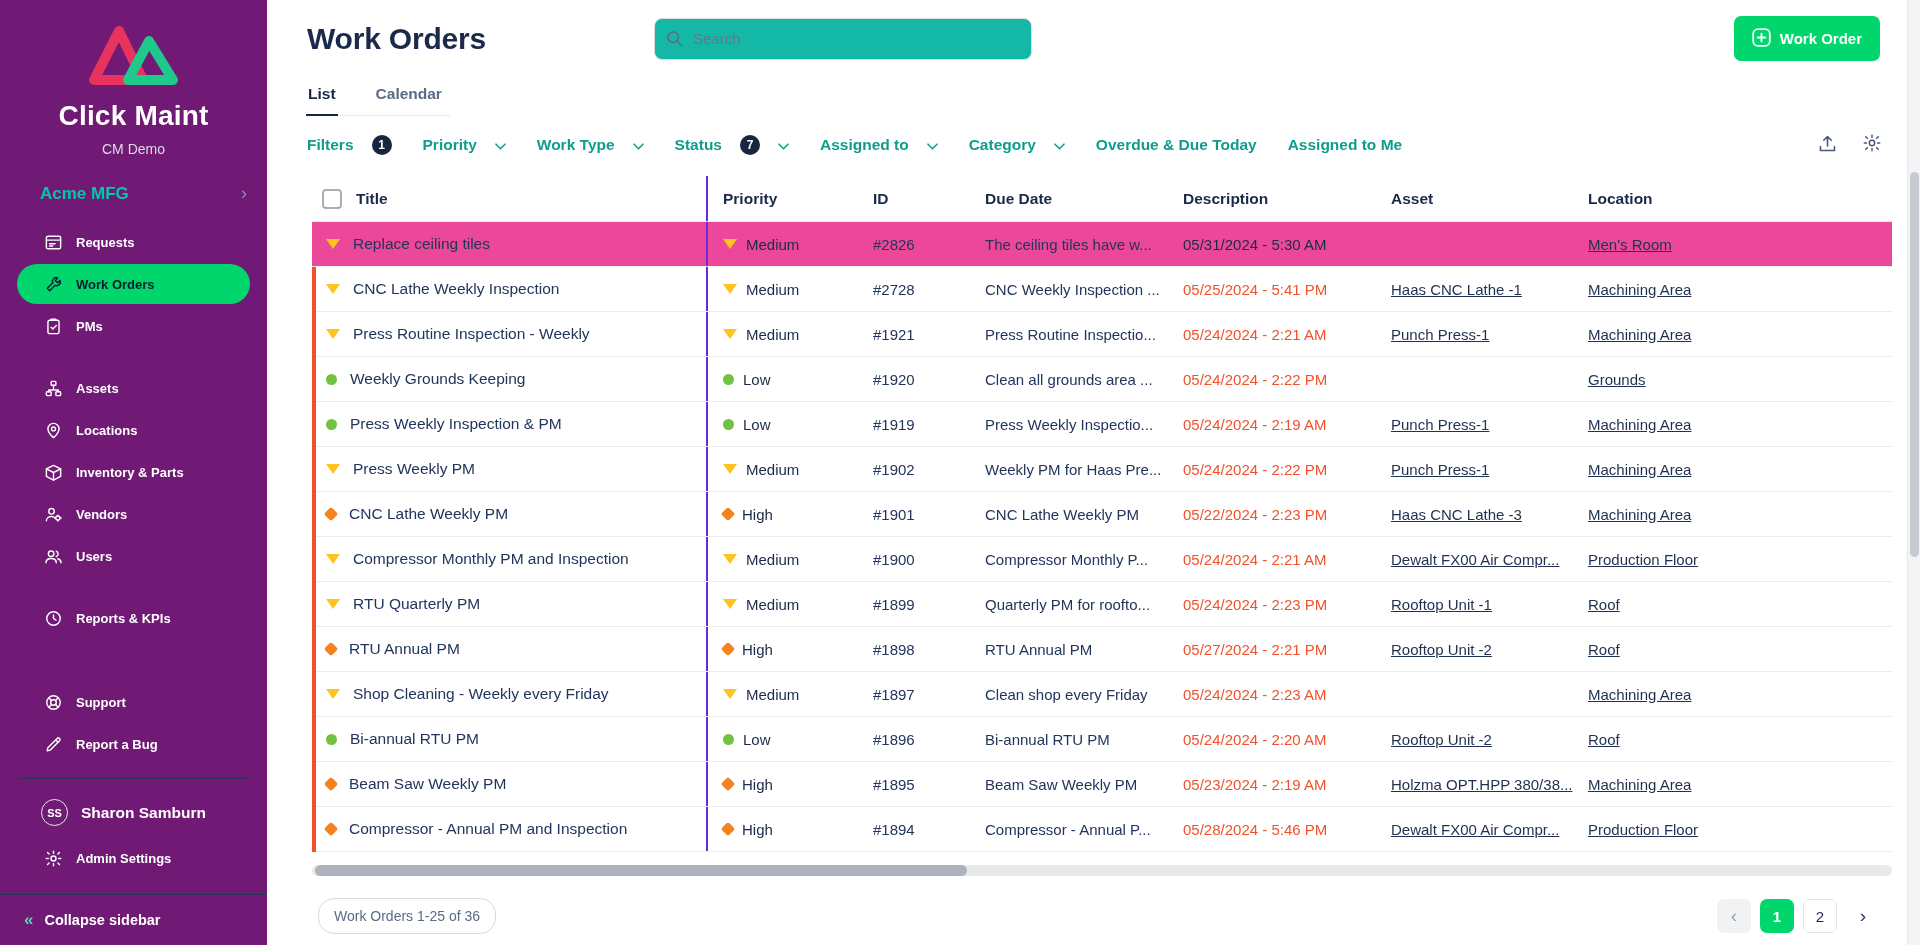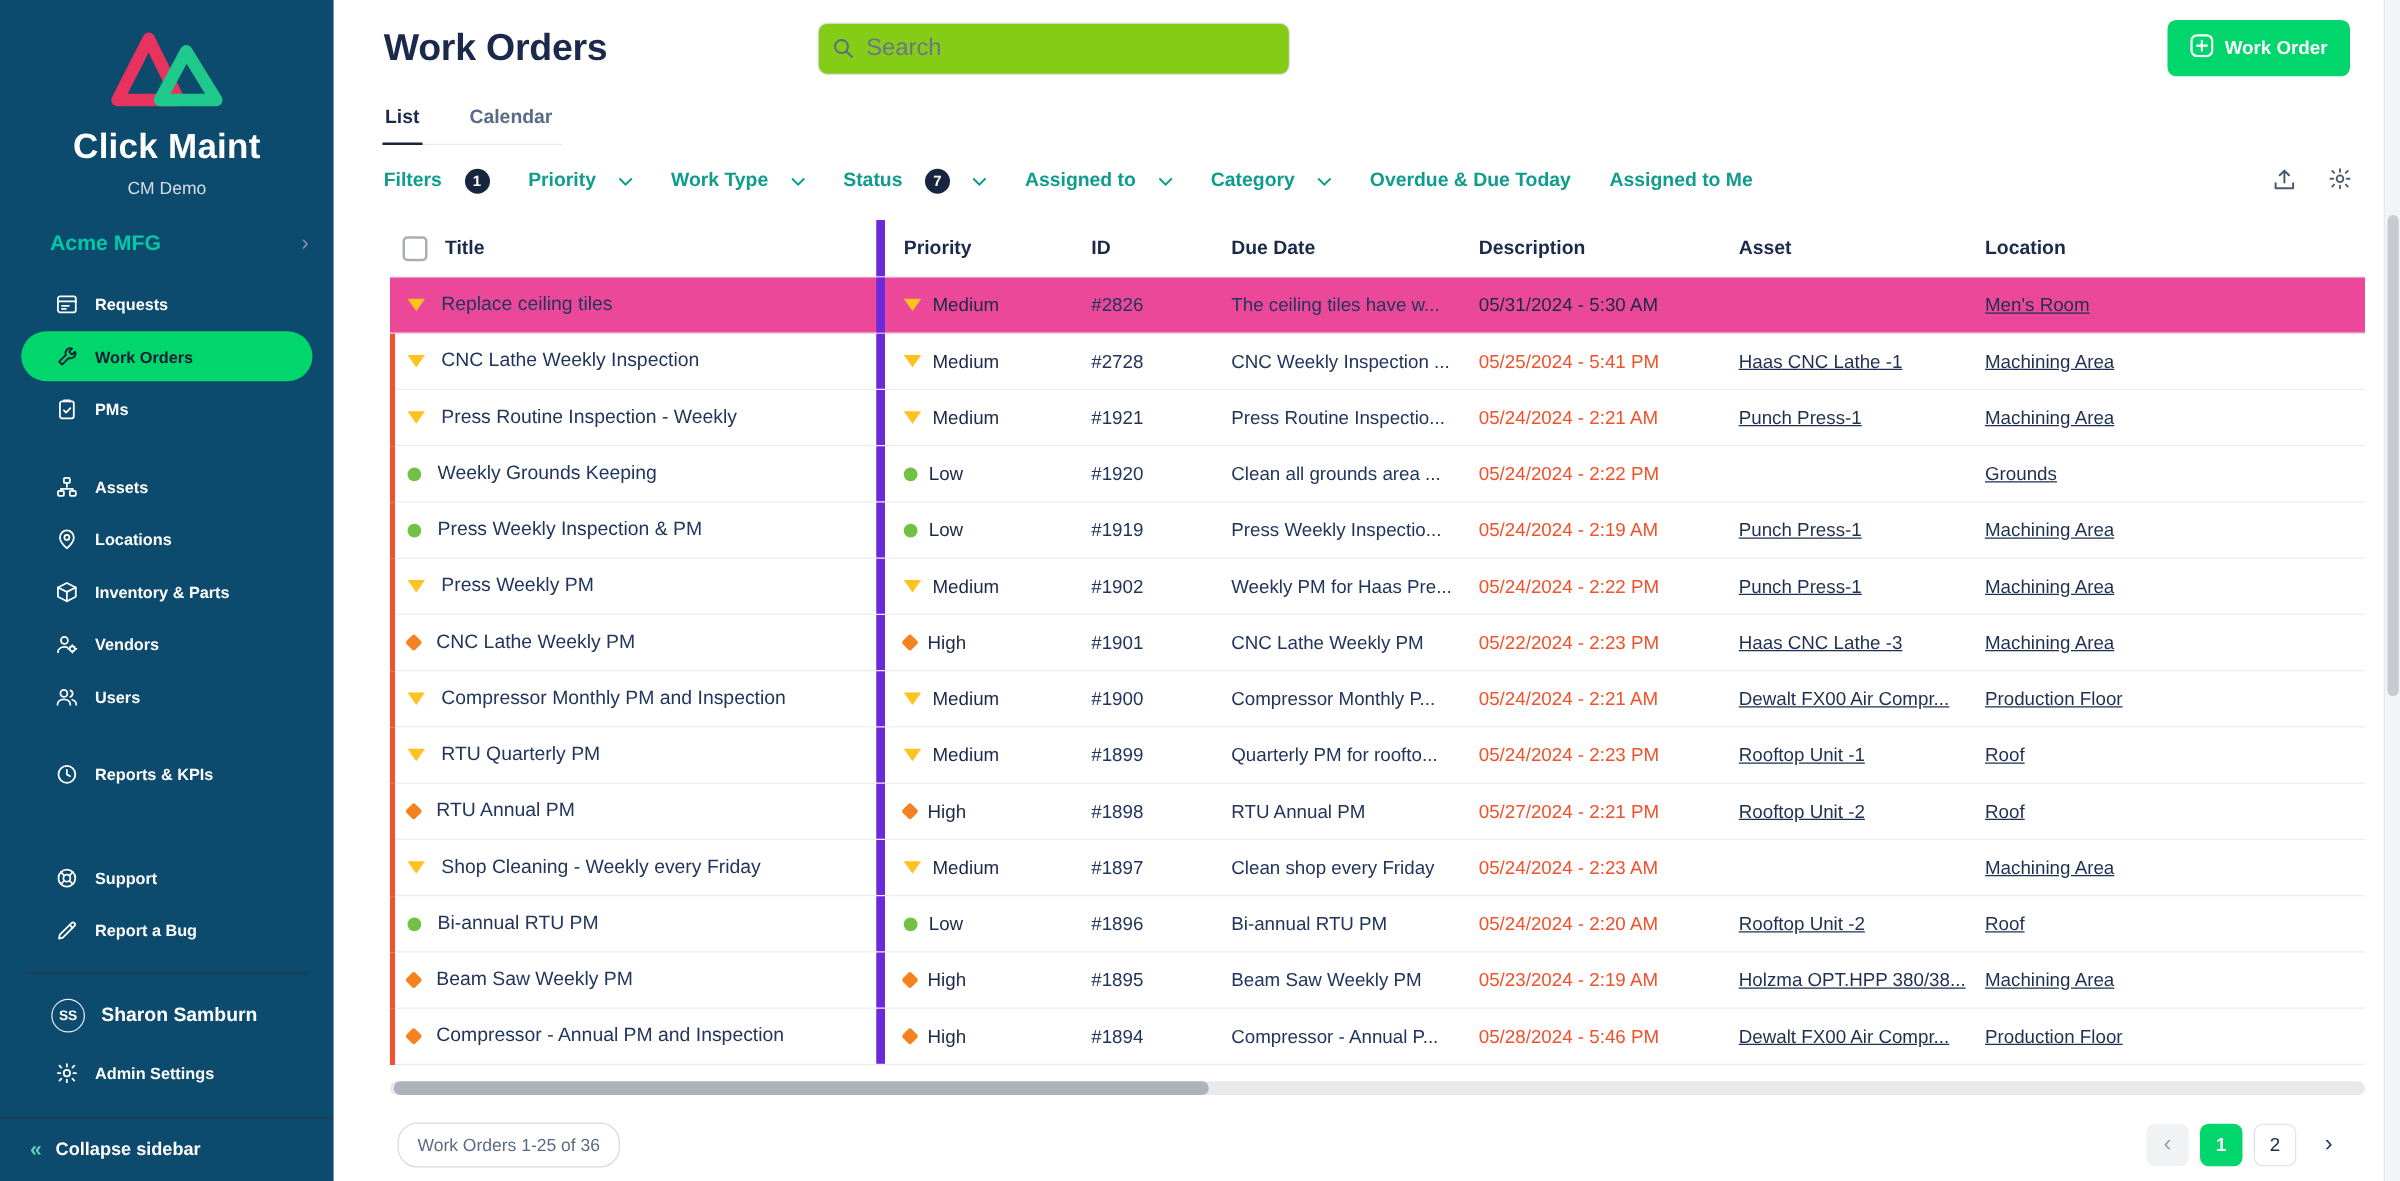--- a/index.html
+++ b/index.html
@@ -1,20 +1,20 @@
 <!DOCTYPE html>
 <html><head>
 <meta charset="utf-8">
 <style>
   * { margin:0; padding:0; box-sizing:border-box; }
   html,body { width:1920px; height:945px; overflow:hidden; font-family:"Liberation Sans", sans-serif; background:#fff; }
   .app { display:flex; width:1920px; height:945px; }
 
   
-  .sidebar { width:267px; min-width:267px; background:#0c4a6e; color:#fff; display:flex; flex-direction:column; position:relative; }
+  .sidebar { width:267px; min-width:267px; background:#701a75; color:#fff; display:flex; flex-direction:column; position:relative; }
   .brand { text-align:center; padding-top:18px; }
   .brand-name { font-size:28px; font-weight:700; margin-top:4px; letter-spacing:.2px; }
   .brand-sub { font-size:14px; color:#D9DEE6; margin-top:9px; }
   .org-row { display:flex; align-items:center; justify-content:space-between; margin-top:26px; padding:0 20px 0 40px; color:#00C9A7; font-weight:700; font-size:17px; cursor:pointer; }
   .org-chevron { color:#8A94A6; font-size:18px; font-weight:400; }
   .nav { padding:0 17px; margin-top:16px; }
   .nav.group { margin-top:18px; }
   .nav-item { display:flex; align-items:center; gap:13px; padding:10px 14px 10px 26px; font-size:13px; font-weight:600; color:#fff; border-radius:24px; cursor:pointer; margin:2px 0; white-space:nowrap; }
   .nav-item.active { background:#00D66B; color:#0B1C33; }
   .nicon { display:inline-flex; width:20px; height:20px; align-items:center; justify-content:center; flex:none; }
@@ -24,41 +24,41 @@
   .user-row { display:flex; align-items:center; gap:13px; padding:8px 14px 8px 24px; margin:0 17px; font-size:15.5px; font-weight:600; cursor:pointer; }
   .avatar { width:27px; height:27px; border-radius:50%; border:1.5px solid #E6E9EE; display:flex; align-items:center; justify-content:center; font-size:11px; font-weight:700; color:#fff; flex:none; }
   .collapse-bar { border-top:1px solid #243650; margin-top:14px; padding:15px 24px; display:flex; align-items:center; gap:11px; font-size:14.5px; font-weight:600; cursor:pointer; }
   .collapse-icon { color:#5BD3B4; font-size:17px; font-weight:700; }
 
   
   .main { flex:1; position:relative; background:#fff; overflow:hidden; }
   .topbar { display:flex; align-items:center; padding:16px 40px 0 40px; }
   .page-title { font-size:30px; font-weight:800; color:#1B2A4A; letter-spacing:-.2px; }
   .search-wrap { position:relative; margin-left:168px; }
-  .search-input { width:378px; height:42px; background:#84cc16; border:1px solid #DDDFE2; border-radius:8px; padding:0 14px 0 38px; font-size:19px; color:#33415C; font-family:"Liberation Sans",sans-serif; outline:none; }
+  .search-input { width:378px; height:42px; background:#14b8a6; border:1px solid #DDDFE2; border-radius:8px; padding:0 14px 0 38px; font-size:15px; color:#33415C; font-family:"Liberation Sans",sans-serif; outline:none; }
   .search-input::placeholder { color:#6B7689; }
   .search-icon { position:absolute; left:12px; top:12px; }
   .new-btn { margin-left:auto; height:45px; background:#00D66B; color:#fff; border:none; border-radius:7px; display:flex; align-items:center; gap:9px; padding:0 18px; font-size:15px; font-weight:700; cursor:pointer; font-family:"Liberation Sans",sans-serif; }
 
   .tabs { display:inline-flex; gap:36px; margin:24px 0 0 39px; border-bottom:1px solid #E7E9ED; padding-right:6px; }
   .tab { font-size:15.5px; padding:0 2px 11px 2px; cursor:pointer; color:#5A6B85; font-weight:600; border-bottom:2.5px solid transparent; margin-bottom:-1px; }
   .tab.active { color:#1B2A4A; font-weight:700; border-bottom-color:#17263E; }
 
   .filter-bar { display:flex; align-items:center; gap:31px; padding:0 38px 0 40px; margin-top:17px; }
   .filter { display:inline-flex; align-items:center; gap:18px; background:none; border:none; font-size:15.5px; font-weight:600; color:#0E9D8C; cursor:pointer; font-family:"Liberation Sans",sans-serif; white-space:nowrap; }
   .fbadge { width:20px; height:20px; border-radius:50%; background:#17263E; color:#fff; font-size:12px; font-weight:700; display:inline-flex; align-items:center; justify-content:center; }
   .filter-icons { margin-left:auto; display:flex; align-items:center; gap:25px; }
   .icon-btn { background:none; border:none; cursor:pointer; display:inline-flex; padding:0; }
 
   
   .table { margin:20px 28px 0 45px; width:1580px; }
   .thead, .trow { display:grid; grid-template-columns:396px 150px 112px 198px 208px 197px 1fr; align-items:center; }
   .thead { height:46px; border-bottom:1px solid #E6E8EC; font-size:15.5px; font-weight:700; color:#1B2A4A; }
   .cell { padding-left:15px; white-space:nowrap; overflow:hidden; height:100%; display:flex; align-items:center; }
-  .c-first { padding-left:10px; gap:14px; border-right:7px solid #6d28d9; }
+  .c-first { padding-left:10px; gap:14px; border-right:2px solid #6d28d9; }
   .checkbox { width:20px; height:20px; border:2px solid #A8AEB8; border-radius:4px; background:#fff; flex:none; cursor:pointer; }
   .trow { height:45px; border-bottom:1px solid #ECEDEF; position:relative; font-size:15px; color:#22355C; cursor:pointer; }
   .trow.selected { background:#ec4899; }
   .trow.overdue::before { content:""; position:absolute; left:0; top:0; bottom:-1px; width:4px; background:#F2512B; }
   .trow .c-first { padding-left:14px; gap:13px; }
   .title-text { font-size:15.5px; }
   .c-pri { gap:9px; font-size:15px; color:#1B2A4A; }
   .pri-icon { display:inline-block; flex:none; }
   .pi-medium { width:0; height:0; border-left:7px solid transparent; border-right:7px solid transparent; border-top:10px solid #FFC220; }
   .pi-low { width:11px; height:11px; border-radius:50%; background:#71C242; }

